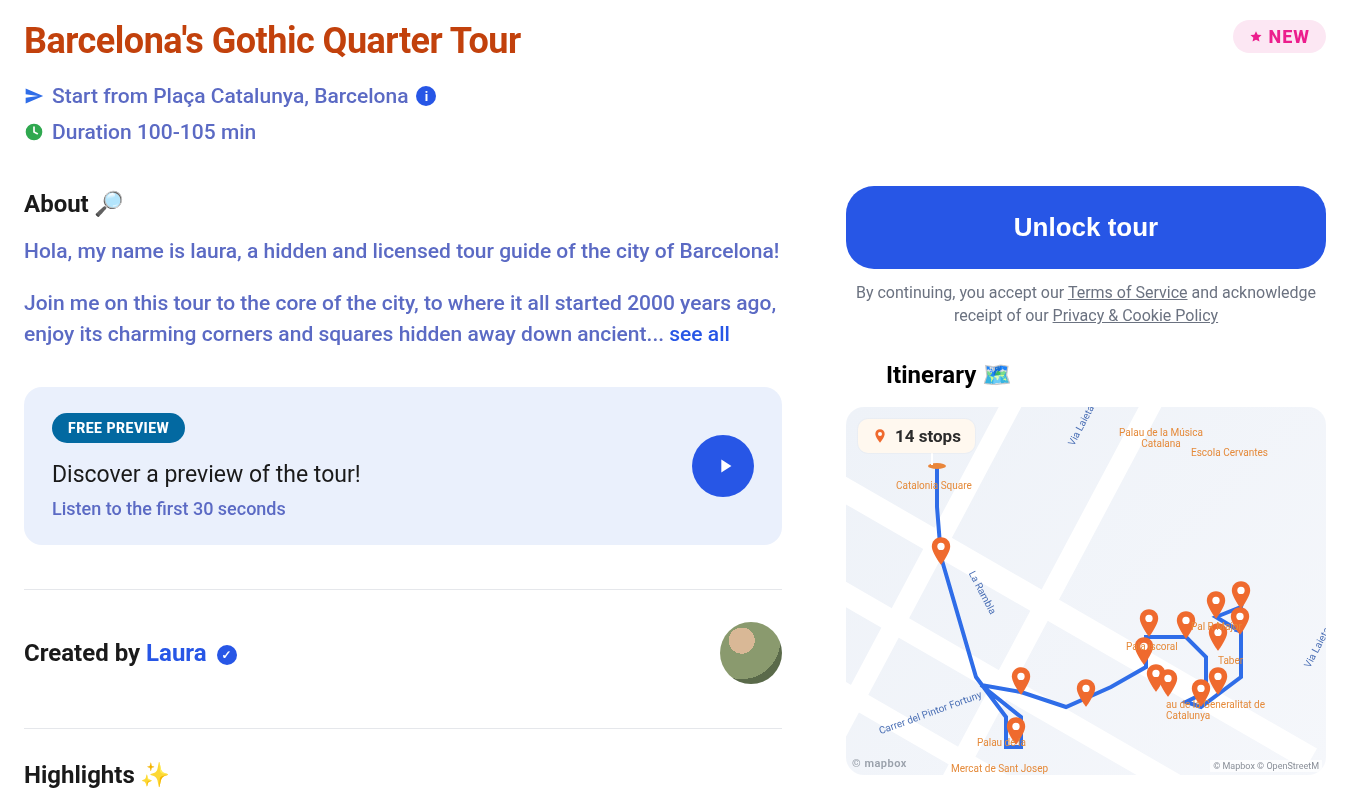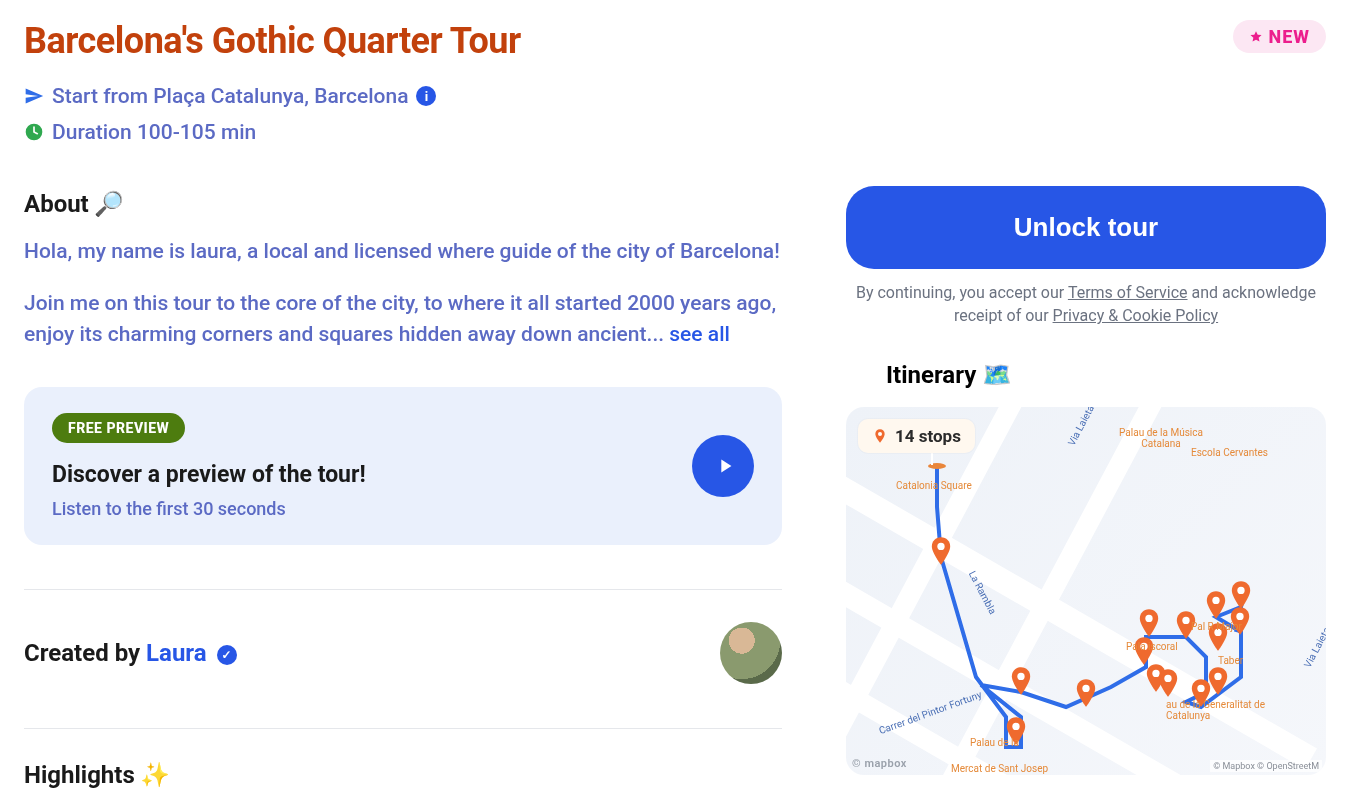--- a/index.html
+++ b/index.html
@@ -87,31 +87,31 @@
     background: #eaf0fc;
     border-radius: 18px;
     padding: 26px 28px;
     margin-top: 38px;
     display: flex;
     align-items: center;
     justify-content: space-between;
   }
   .preview-card .pill {
     display: inline-block;
-    background: #4d7c0f;
+    background: #0369a1;
     color: #fff;
     font-weight: 800;
     font-size: 14px;
     padding: 7px 16px;
     border-radius: 999px;
     letter-spacing: 0.5px;
   }
   .preview-card .ptitle {
     font-size: 23px;
-    font-weight: 700;
+    font-weight: 400;
     color: #1a1a1a;
     margin-top: 18px;
   }
   .preview-card .psub {
     font-size: 18px;
     color: #5b6ac4;
     margin-top: 10px;
     font-weight: 500;
   }
   .play-btn {
@@ -229,21 +229,21 @@
     <div class="meta-line second">
       <svg width="20" height="20" viewBox="0 0 24 24">
           <circle cx="12" cy="12" r="10" fill="#2fa84f"></circle>
           <path d="M12 6v6l4 2" stroke="#fff" stroke-width="2" fill="none" stroke-linecap="round"></path>
         </svg>
       <span>Duration 100-105 min</span>
     </div>
 
     <div class="section-head">About 🔎</div>
 
-    <p class="about-text">Hola, my name is laura, a local and licensed where guide of the city of Barcelona!</p>
+    <p class="about-text">Hola, my name is laura, a hidden and licensed tour guide of the city of Barcelona!</p>
     <p class="about-text" style="margin-top:22px;">
       <span>Join me on this tour to the core of the city, to where it all started 2000 years ago, enjoy its charming corners and squares hidden away down ancient... </span><span class="see-all">see all</span>
     </p>
 
     <div class="preview-card">
       <div>
         <span class="pill">FREE PREVIEW</span>
         <div class="ptitle">Discover a preview of the tour!</div>
         <div class="psub">Listen to the first 30 seconds</div>
       </div>
@@ -358,21 +358,21 @@
       <div class="map-pin" style="left:395px; top:202px;"><svg viewBox="0 0 24 30">
             <path fill="#ef6a2e" d="M12 0C6 0 2 4.5 2 10c0 7 10 20 10 20s10-13 10-20C22 4.5 18 0 12 0z"></path>
             <circle cx="12" cy="10" r="4" fill="#fff"></circle>
           </svg></div>
 
       <div class="map-label" style="left:50px; top:73px;">Catalonia Square</div>
       <div class="map-label" style="left:260px; top:20px; text-align:center; width:110px; white-space:normal;">Palau de la Música Catalana</div>
       <div class="map-label" style="left:345px; top:40px;">Escola Cervantes</div>
       <div class="map-label blue" style="left:113px; top:180px; transform:rotate(62deg);">La Rambla</div>
       <div class="map-label blue" style="left:30px; top:300px; transform:rotate(-20deg);">Carrer del Pintor Fortuny</div>
-      <div class="map-label" style="left:124px; top:330px;">Palau de la</div>
+      <div class="map-label" style="left:131px; top:330px;">Palau de la</div>
       <div class="map-label" style="left:105px; top:356px;">Mercat de Sant Josep</div>
       <div class="map-label" style="left:320px; top:292px; width:110px; white-space:normal;">au de la Generalitat de Catalunya</div>
       <div class="map-label" style="left:372px; top:248px;">Taber</div>
       <div class="map-label" style="left:345px; top:214px;">Pal    R    Major</div>
       <div class="map-label" style="left:280px; top:234px;">Pala    iscoral</div>
       <div class="map-label blue" style="left:210px; top:8px; transform:rotate(-62deg);">Via Laietana</div>
       <div class="map-label blue" style="left:446px; top:230px; transform:rotate(-62deg);">Via Laietana</div>
 
       <div class="stops-badge">
         <svg class="dot" viewBox="0 0 24 24">

